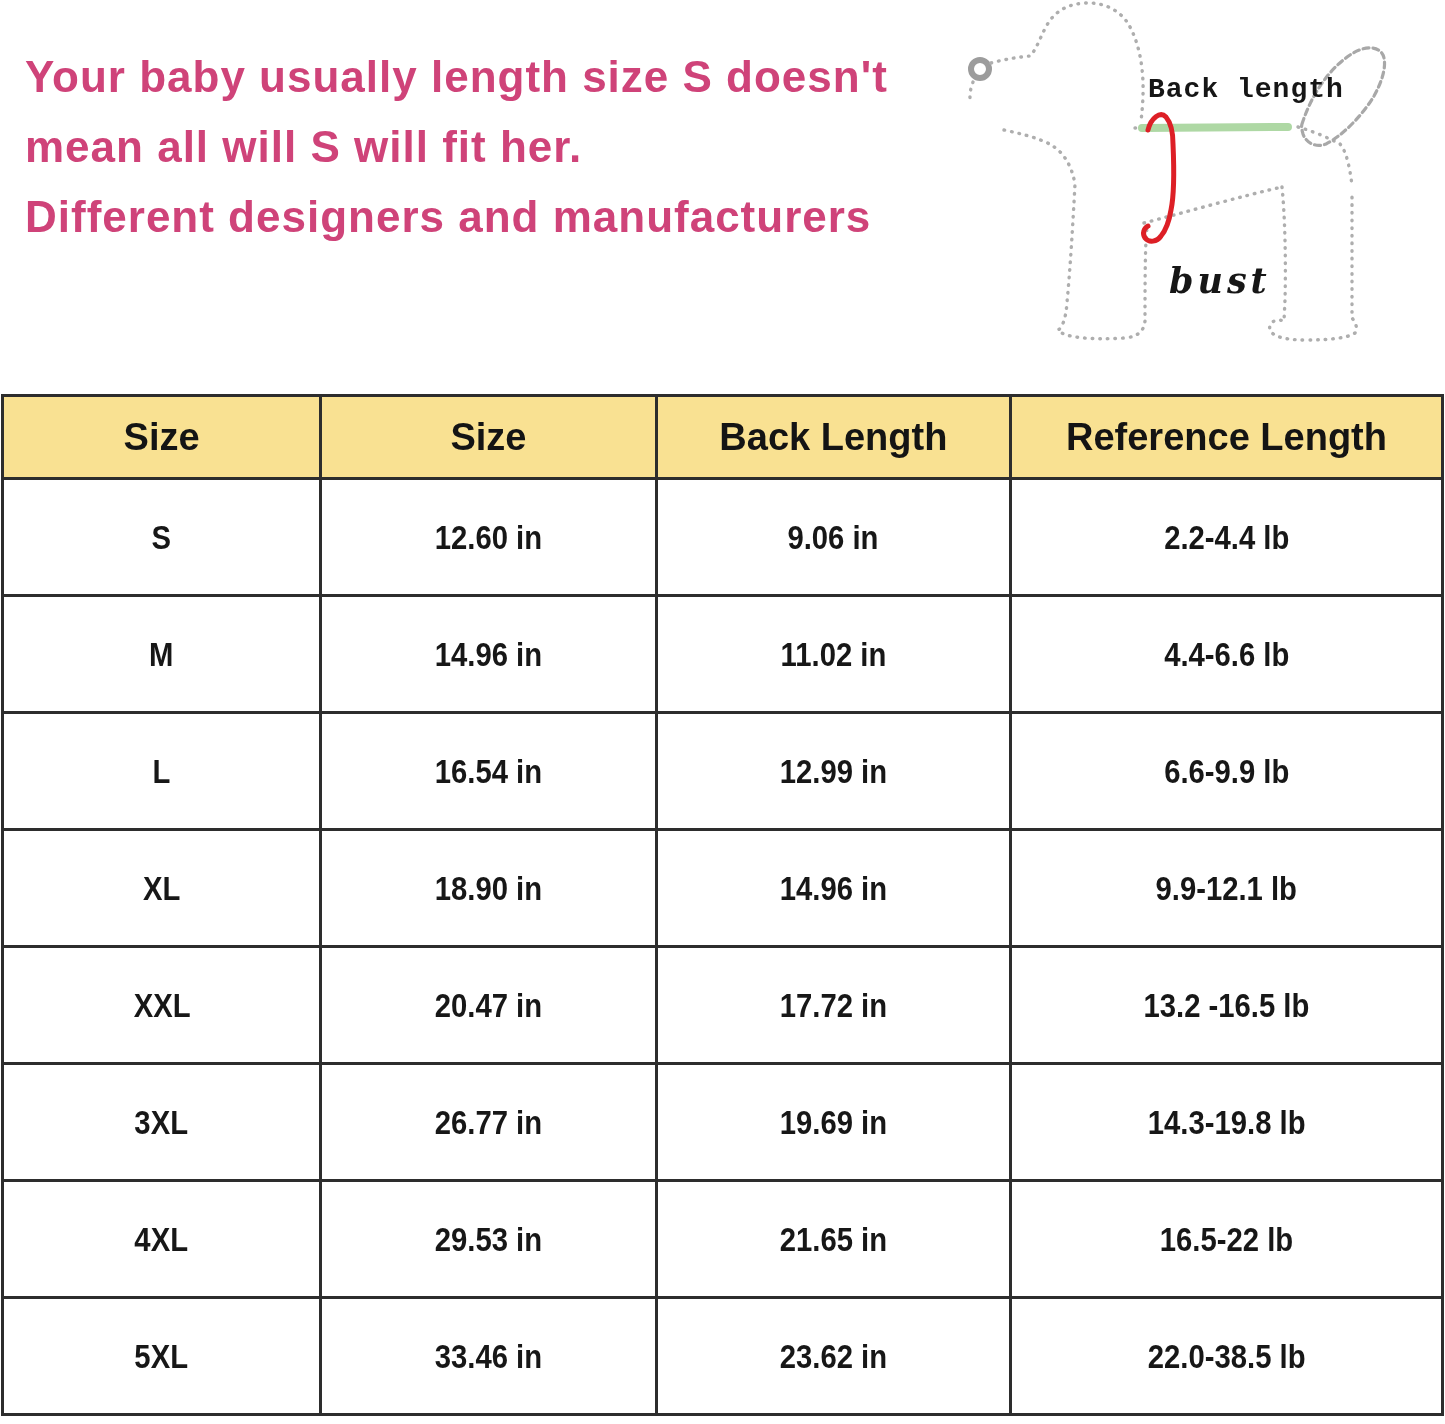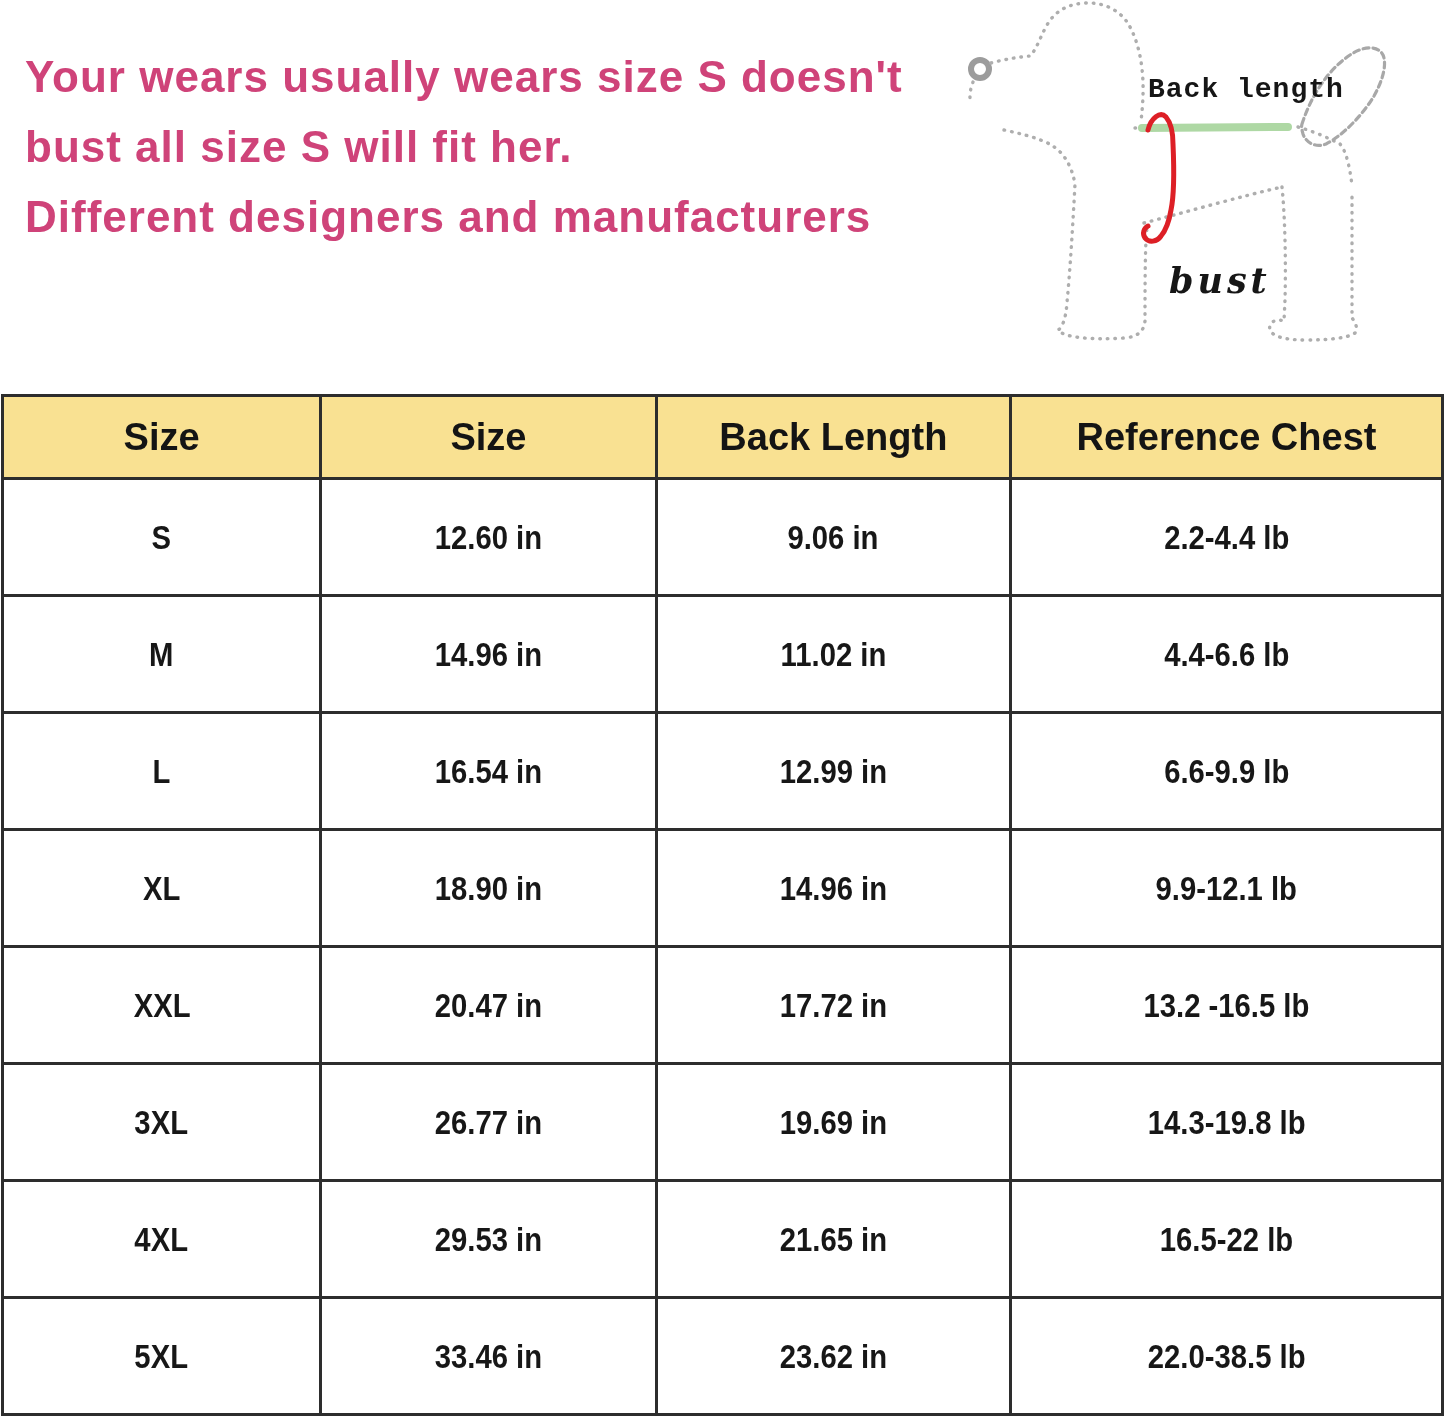--- a/index.html
+++ b/index.html
@@ -99,22 +99,22 @@
     white-space: nowrap;
   }
   .size-table { border-top-color: #9a9a9a; }
 </style>
 </head>
 <body>
 
 <div class="stage">
 
   <div class="intro">
-    <div>Your wears usually wears size S doesn't</div>
-    <div>bust all size S will fit her.</div>
+    <div>Your baby usually length size S doesn't</div>
+    <div>mean all will S will fit her.</div>
     <div>Different designers and manufacturers</div>
   </div>
 
   <div class="dog-wrap">
     <svg width="515" height="362" viewBox="0 0 515 362">
 
       <circle cx="50" cy="69" r="9" fill="none" stroke="#9c9c9c" stroke-width="6"></circle>
 
       <path class="dot-path" d="M 43,82 C 40,90 39,97 41,104"></path>
 
@@ -146,21 +146,21 @@
       <col style="width:22.1%">
         <col style="width:23.3%">
         <col style="width:24.6%">
         <col style="width:30%">
     </colgroup>
     <thead>
       <tr>
         <th>Size</th>
         <th>Size</th>
         <th>Back Length</th>
-        <th>Reference Chest</th>
+        <th>Reference Length</th>
       </tr>
     </thead>
     <tbody>
       <tr>
         <td><span>S</span></td>
         <td><span>12.60 in</span></td>
         <td><span>9.06 in</span></td>
         <td><span>2.2-4.4 lb</span></td>
       </tr>
       <tr>

